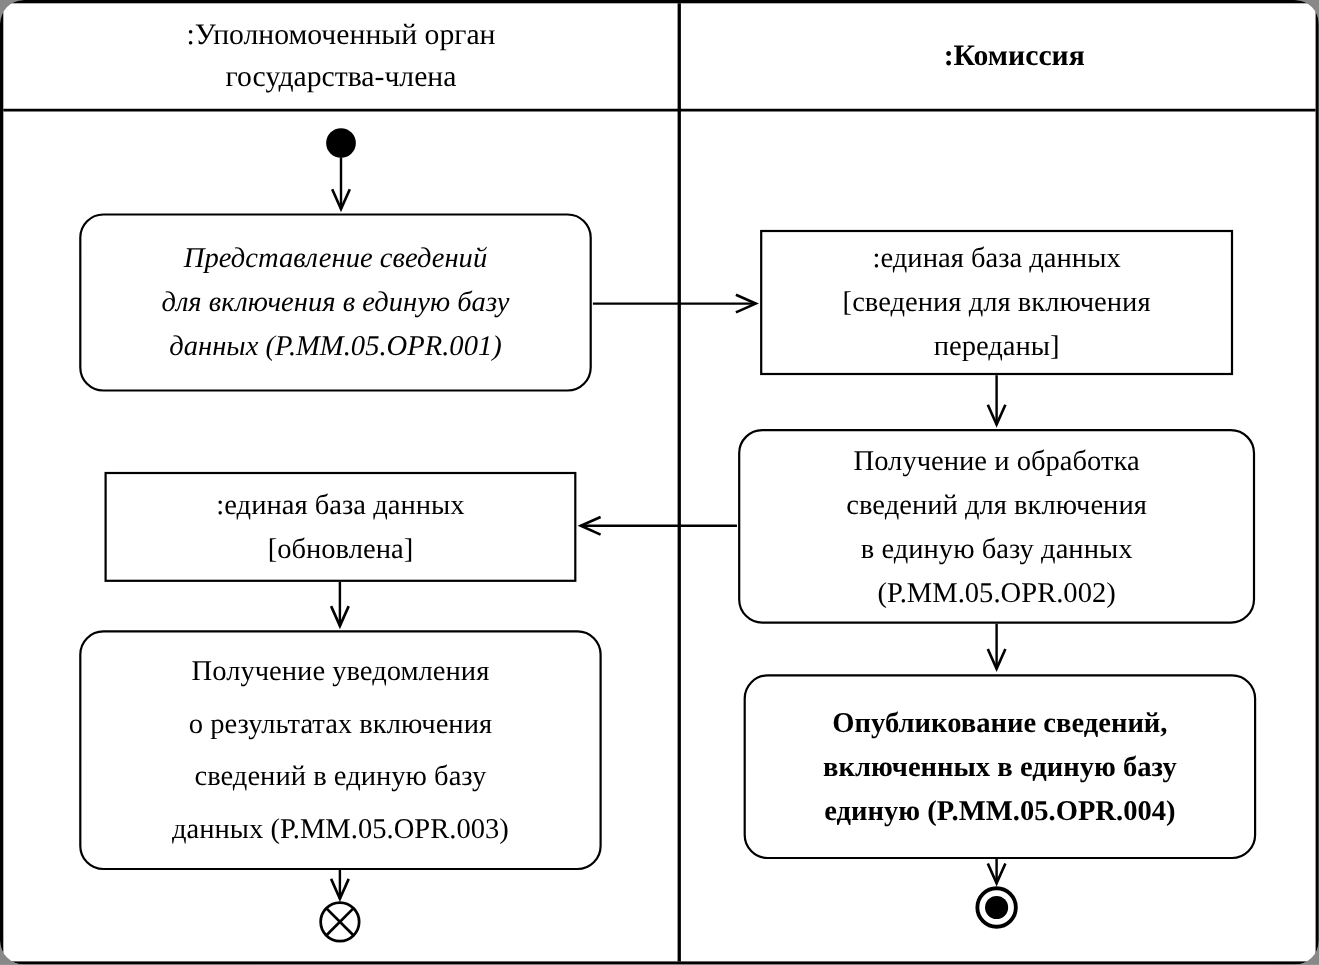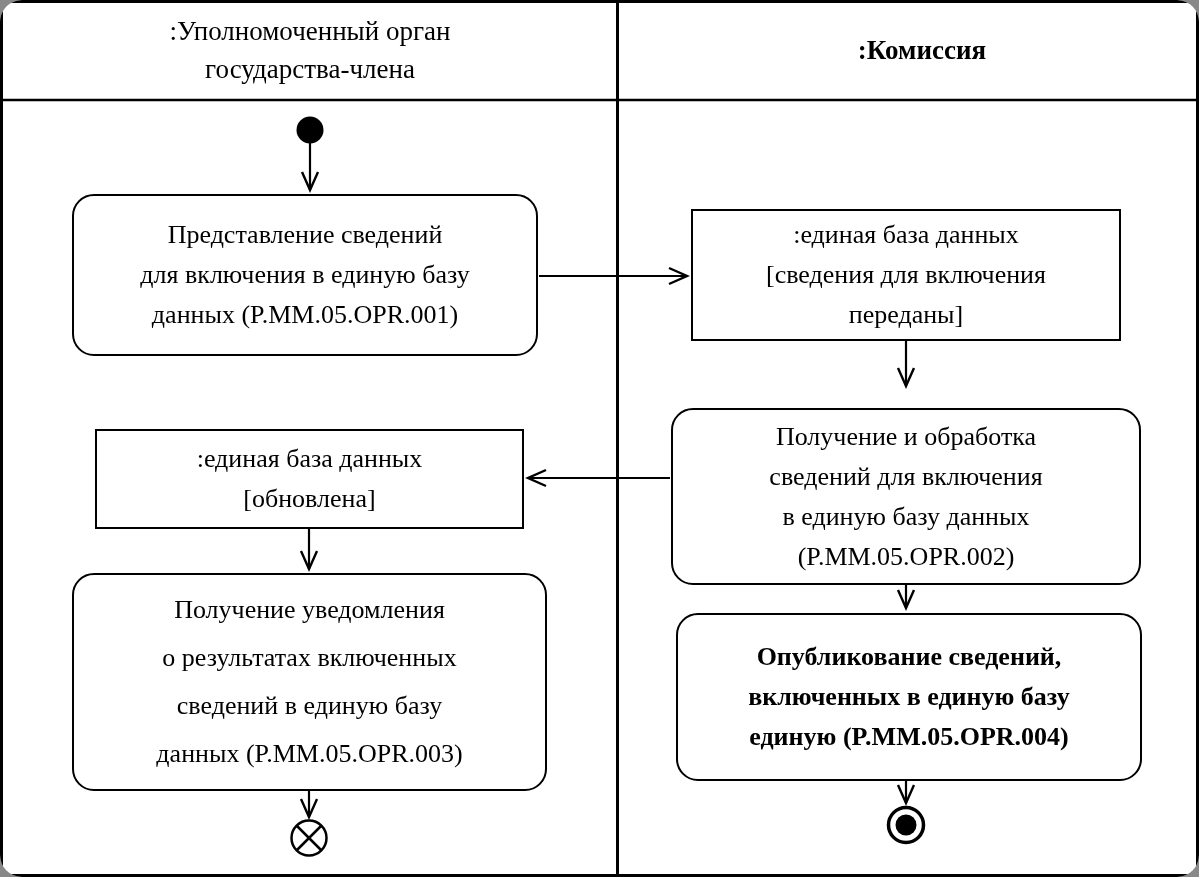--- a/index.html
+++ b/index.html
@@ -84,47 +84,47 @@
   </svg>
 
   <div class="lane-header" style="left:3px; top:12px; width:614px;">
     <span>:Уполномоченный орган</span>
     <span>государства-члена</span>
   </div>
   <div class="lane-header" style="left:620px; top:31px; width:604px;font-weight:bold;">
     <span>:Комиссия</span>
   </div>
 
-  <div class="node activity" style="left:72px; top:194px; width:466px; height:162px;">
+  <div class="node activity" style="left:72px; top:194px; width:466px; height:162px;font-style:italic;">
     <span>Представление сведений</span>
     <span>для включения в единую базу</span>
     <span>данных (P.MM.05.OPR.001)</span>
   </div>
 
   <div class="node object" style="left:691px; top:209px; width:430px; height:132px;">
     <span>:единая база данных</span>
     <span>[сведения для включения</span>
     <span>переданы]</span>
   </div>
 
-  <div class="node activity" style="left:671px; top:408px; width:470px; height:177px;text-align:center;">
+  <div class="node activity" style="left:671px; top:390px; width:470px; height:177px;text-align:center;">
     <span>Получение и обработка</span>
     <span>сведений для включения</span>
     <span>в единую базу данных</span>
     <span>(P.MM.05.OPR.002)</span>
   </div>
 
   <div class="node object" style="left:95px; top:429px; width:429px; height:100px;">
     <span>:единая база данных</span>
     <span>[обновлена]</span>
   </div>
 
   <div class="node activity tall-lines" style="left:72px; top:573px; width:475px; height:218px;">
     <span>Получение уведомления</span>
-    <span>о результатах включенных</span>
+    <span>о результатах включения</span>
     <span>сведений в единую базу</span>
     <span>данных (P.MM.05.OPR.003)</span>
   </div>
 
   <div class="node activity" style="left:676px; top:613px; width:466px; height:168px;font-weight:bold;">
     <span>Опубликование сведений,</span>
     <span>включенных в единую базу</span>
     <span>единую (P.MM.05.OPR.004)</span>
   </div>
 

